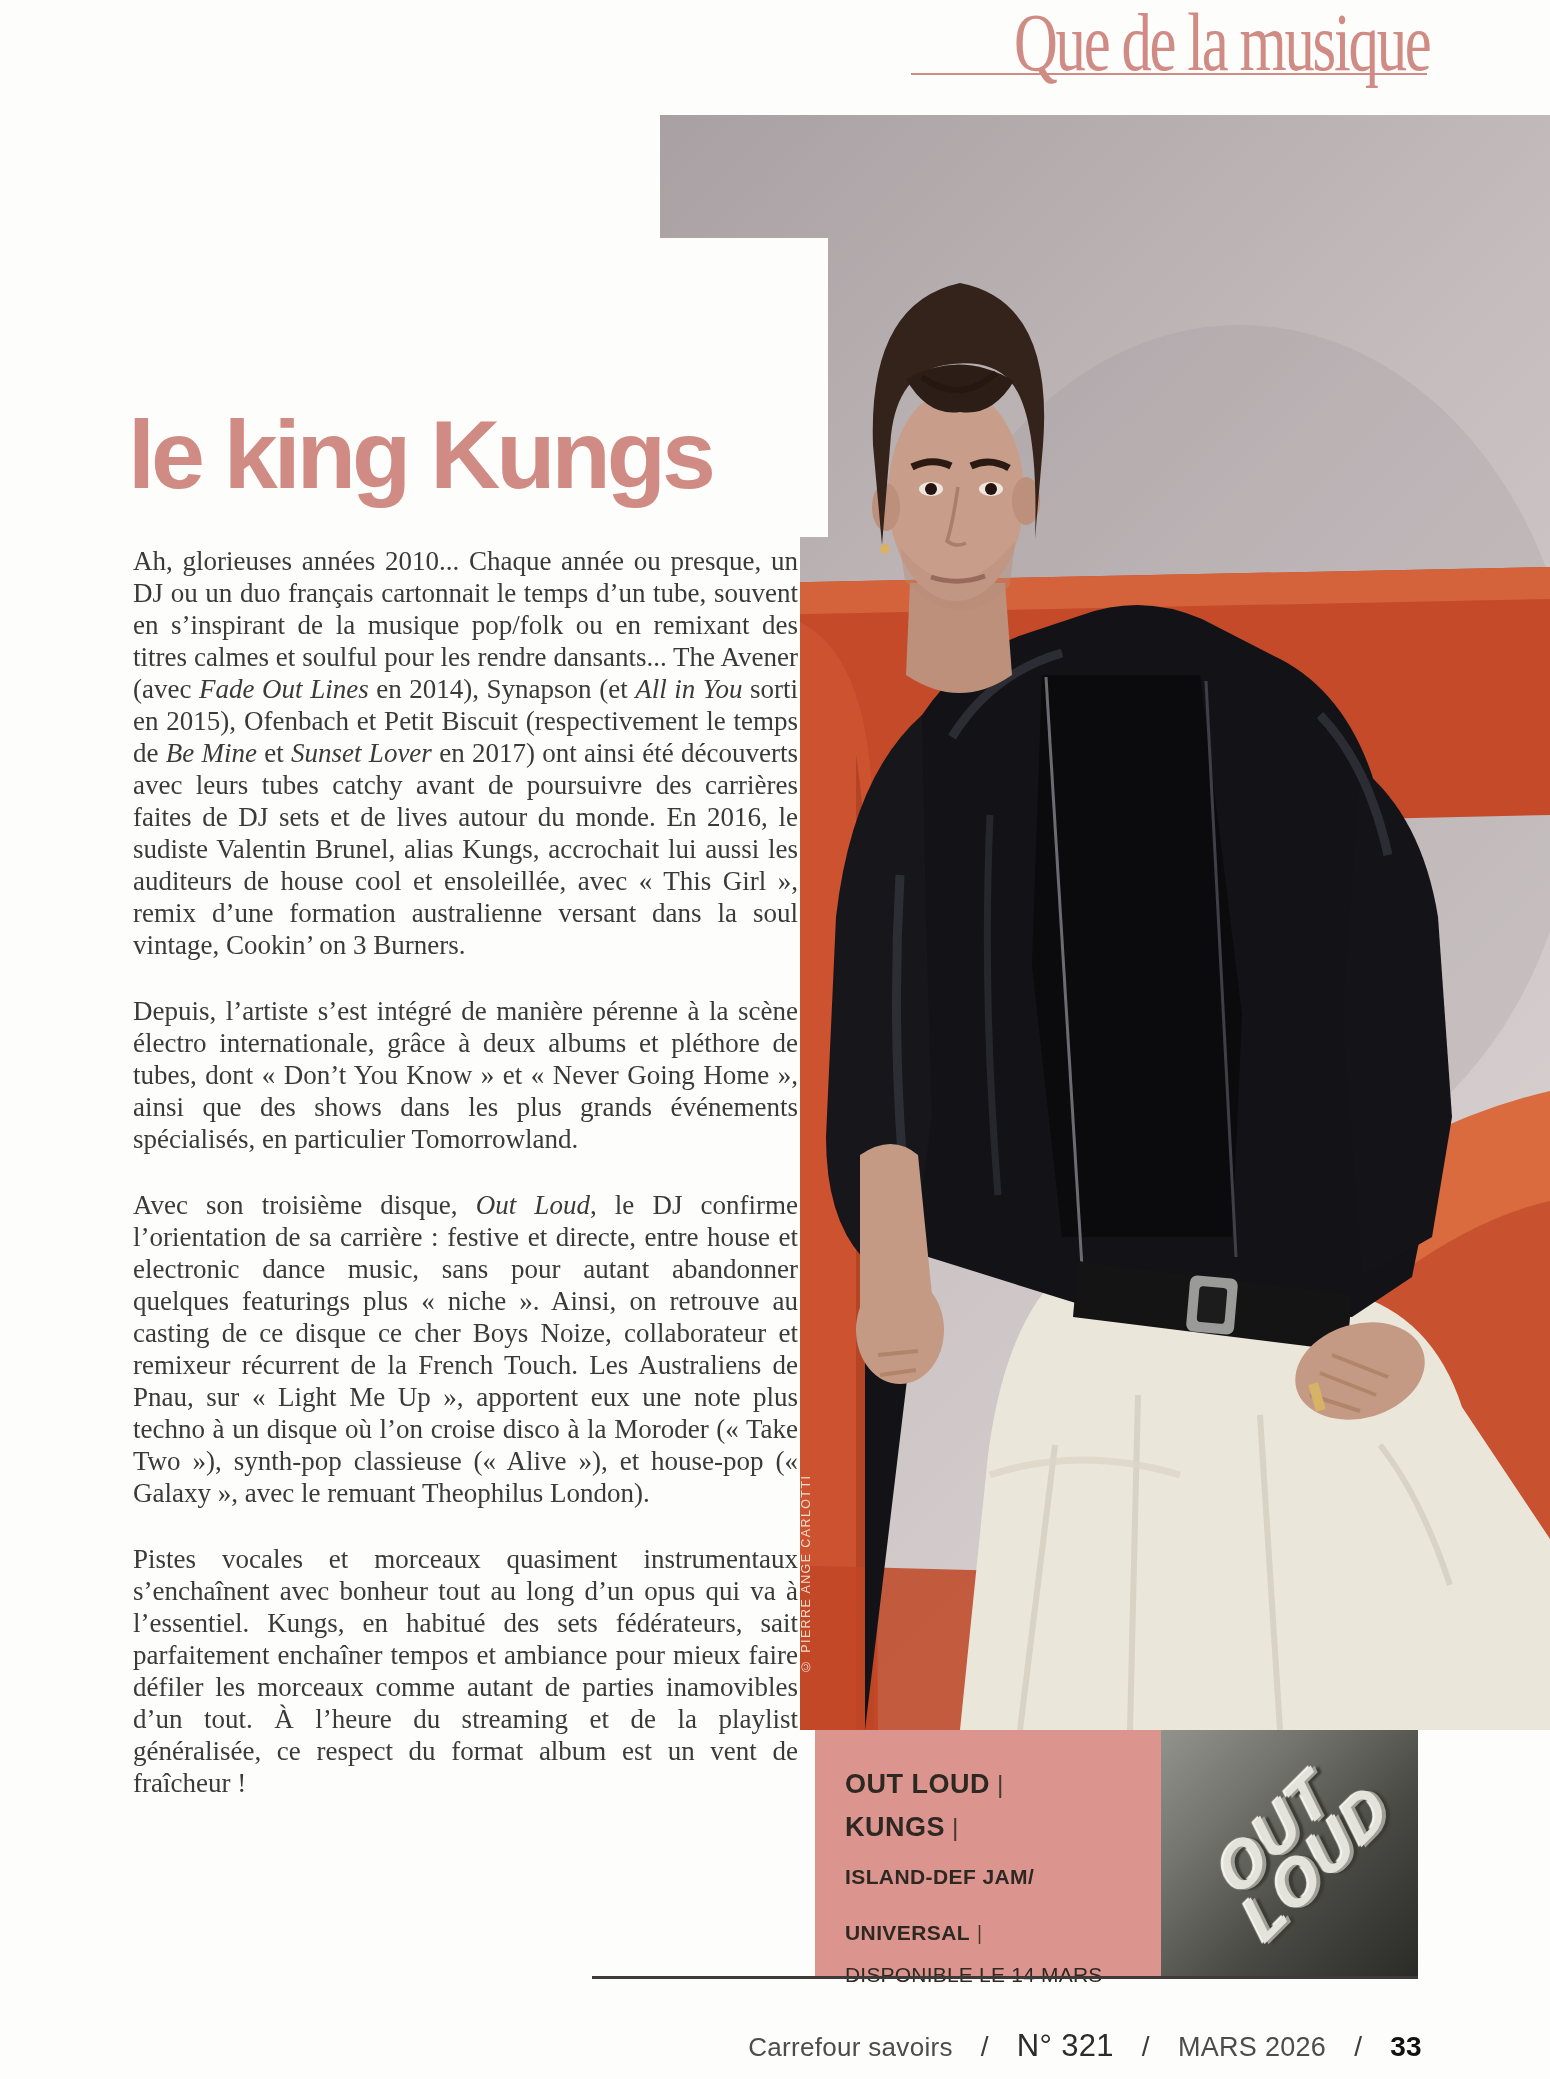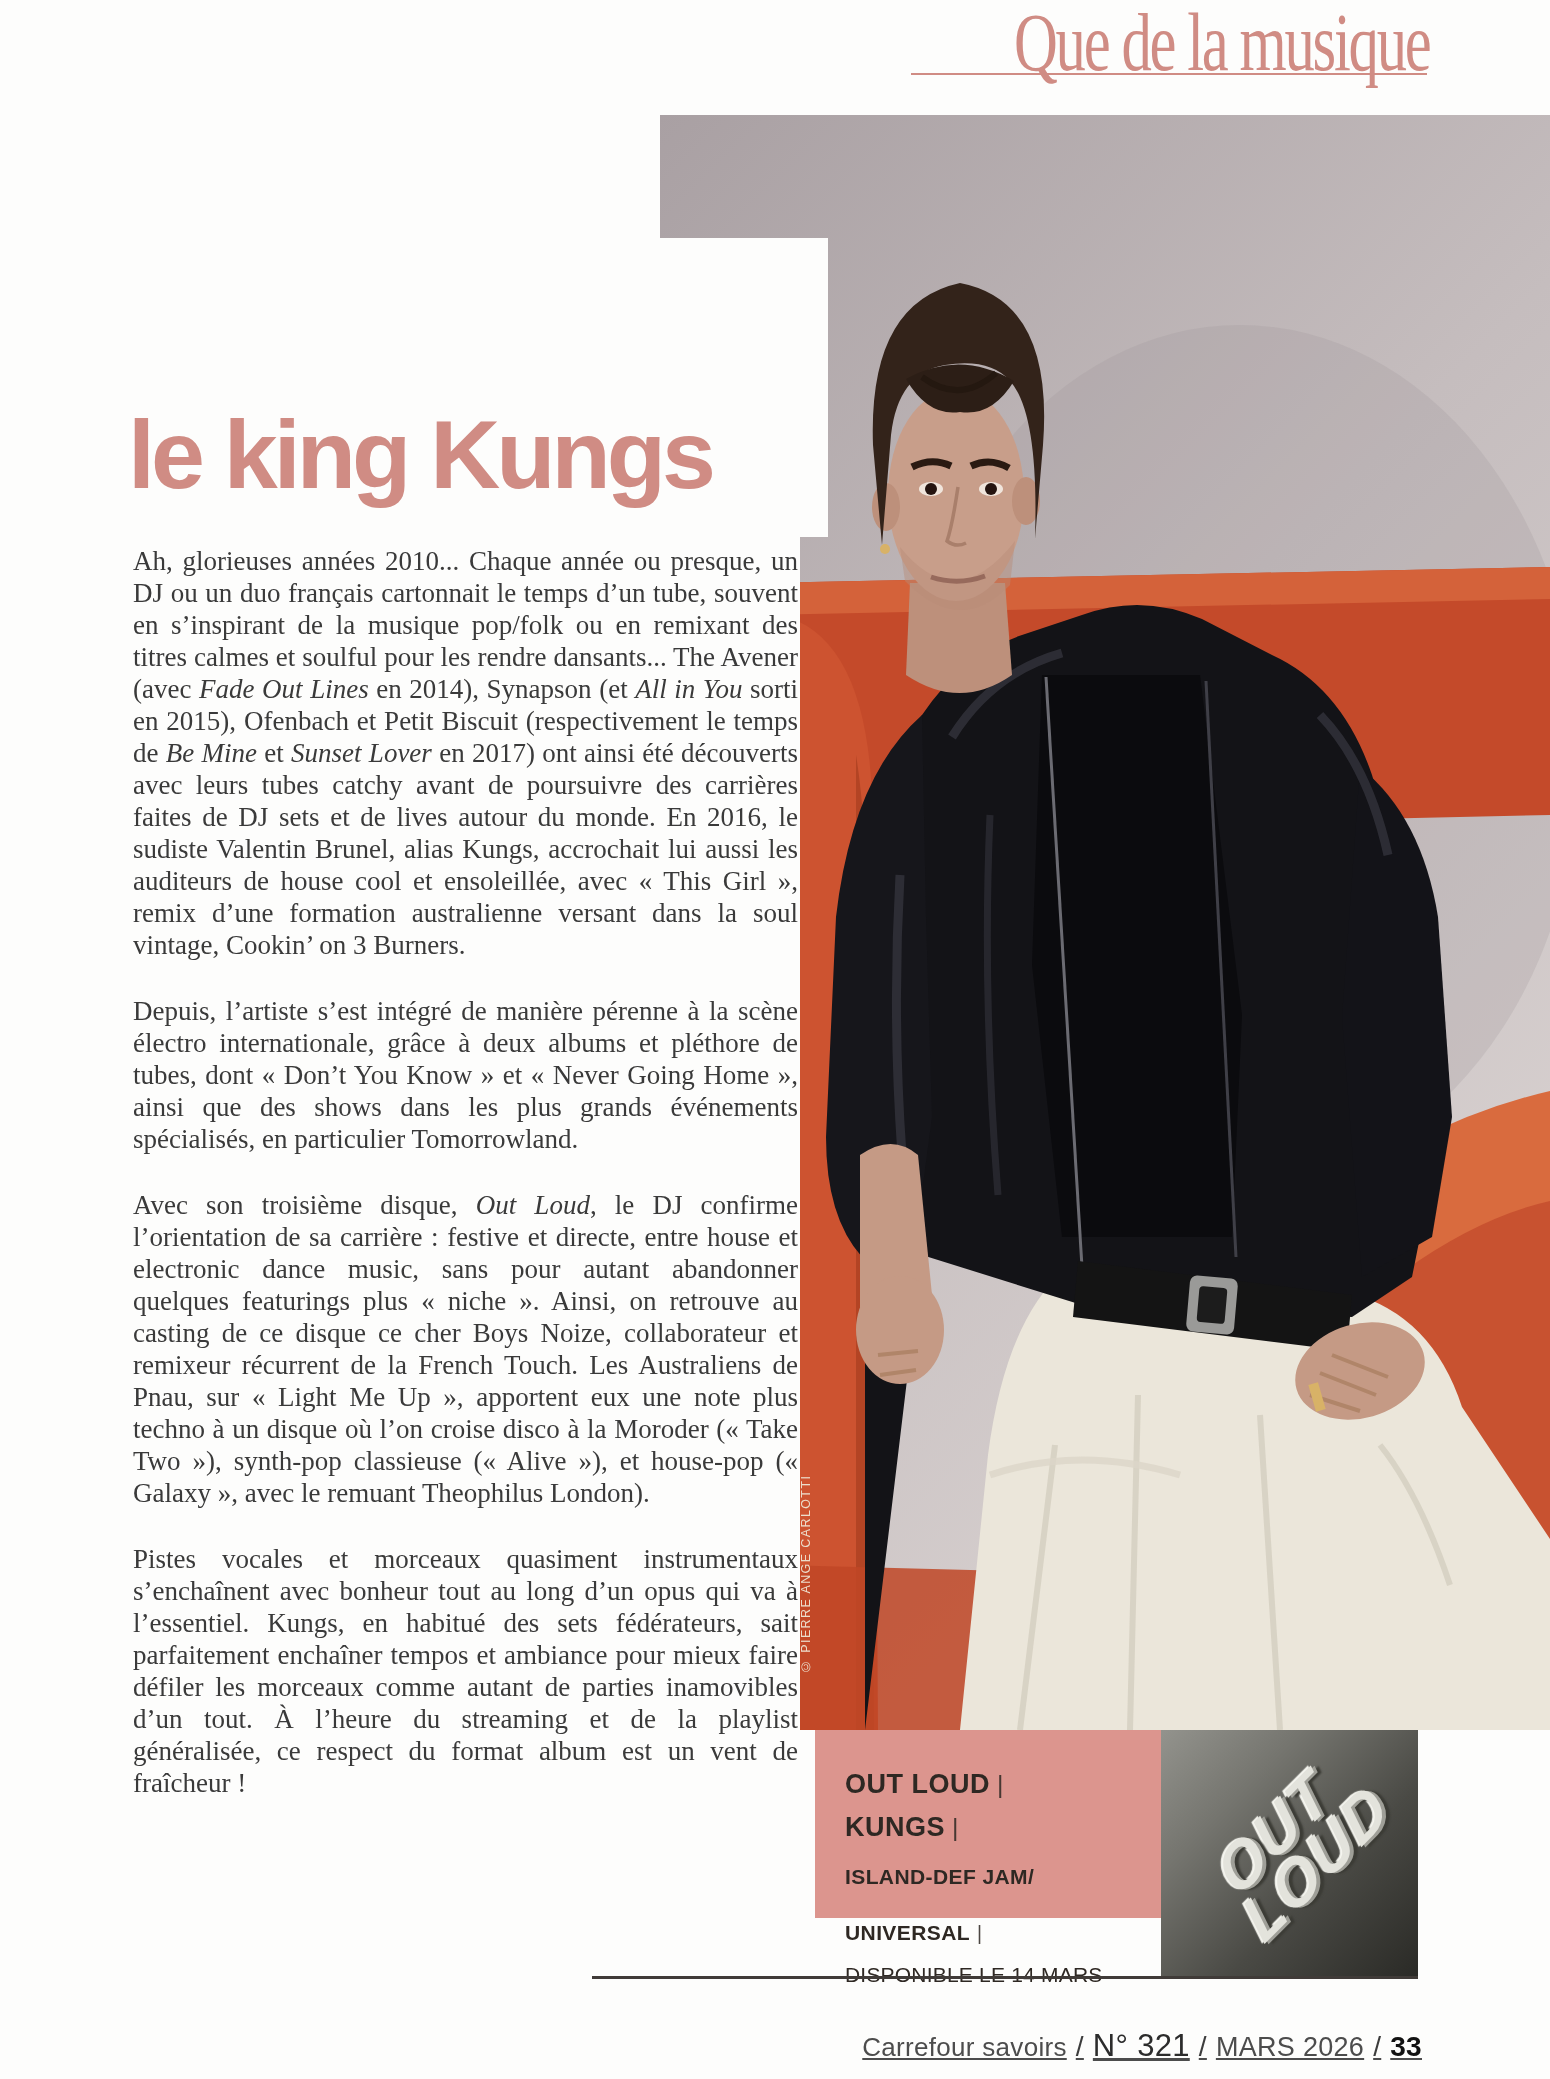--- a/index.html
+++ b/index.html
@@ -34,40 +34,40 @@
   .title-line2{position:absolute;left:128px;top:168px;font-weight:700;font-size:97px;line-height:1;
     color:var(--accent-pink,#d08c84);letter-spacing:-4px;white-space:nowrap;}
 
   
   .bodycol{position:absolute;left:133px;top:545px;width:665px;z-index:3;}
   .bodycol p{font-family:"Liberation Serif",serif;font-size:27px;line-height:32px;color:#3a3a3a;
     text-align:justify;margin:0 0 34px 0;}
   .bodycol p i{font-style:italic;}
 
   
-  .albumbox{position:absolute;left:815px;top:1730px;width:346px;height:188px;z-index:3;
+  .albumbox{position:absolute;left:815px;top:1730px;width:346px;height:248px;z-index:3;
     background:var(--box-pink,#dc958e);padding:33px 20px 0 30px;color:#2e2823;}
   .abx-l1{font-weight:800;font-size:27px;line-height:42px;letter-spacing:0.5px;}
   .abx-l3{font-weight:700;font-size:21px;line-height:40px;letter-spacing:0.4px;margin-top:8px;}
   .abx-l5{font-weight:400;font-size:21px;line-height:38px;letter-spacing:0.2px;margin-top:2px;}
   .abx-bar{font-weight:400;font-size:0.92em;margin-left:7px;opacity:0.85;}
 
   
   .albumcover{position:absolute;left:1161px;top:1730px;width:257px;height:248px;z-index:3;overflow:hidden;
     background:linear-gradient(135deg,#93938d 0%,#75756f 28%,#4a4a45 62%,#2a2a26 100%);}
   .cover-rot{position:absolute;inset:0;display:flex;flex-direction:column;align-items:center;justify-content:center;
     transform:rotate(-45deg) skewX(-8deg);}
   .cover-word{font-style:italic;font-weight:900;font-size:62px;line-height:0.82;letter-spacing:2px;color:#e3e3dc;
     text-shadow:3px 3px 0 #9f9f98,6px 6px 2px #3c3c36,-2px -2px 1px #f6f6f0;}
   .cover-word.w2{transform:translateX(16px);}
 
   
   .bottom-rule{position:absolute;left:592px;top:1976px;width:826px;height:3px;background:#403b38;z-index:3;}
-  .footer{position:absolute;right:128px;top:2028px;z-index:3;display:flex;align-items:baseline;gap:9px;
-    color:#4c4c4c;font-size:26px;letter-spacing:0.3px;text-decoration:underline;}
+  .footer{position:absolute;right:128px;top:2028px;z-index:3;display:flex;align-items:baseline;gap:28px;
+    color:#4c4c4c;font-size:26px;letter-spacing:0.3px;}
   .footer .f-issue{font-size:31px;color:#2c2c2c;}
   .footer .f-date{font-size:27px;}
   .footer .f-page{font-size:28px;font-weight:700;color:#121212;}
   .footer .f-sep{font-size:28px;color:#3c3c3c;}
 </style>
 </head>
 <body>
 
 <div class="page">
 

